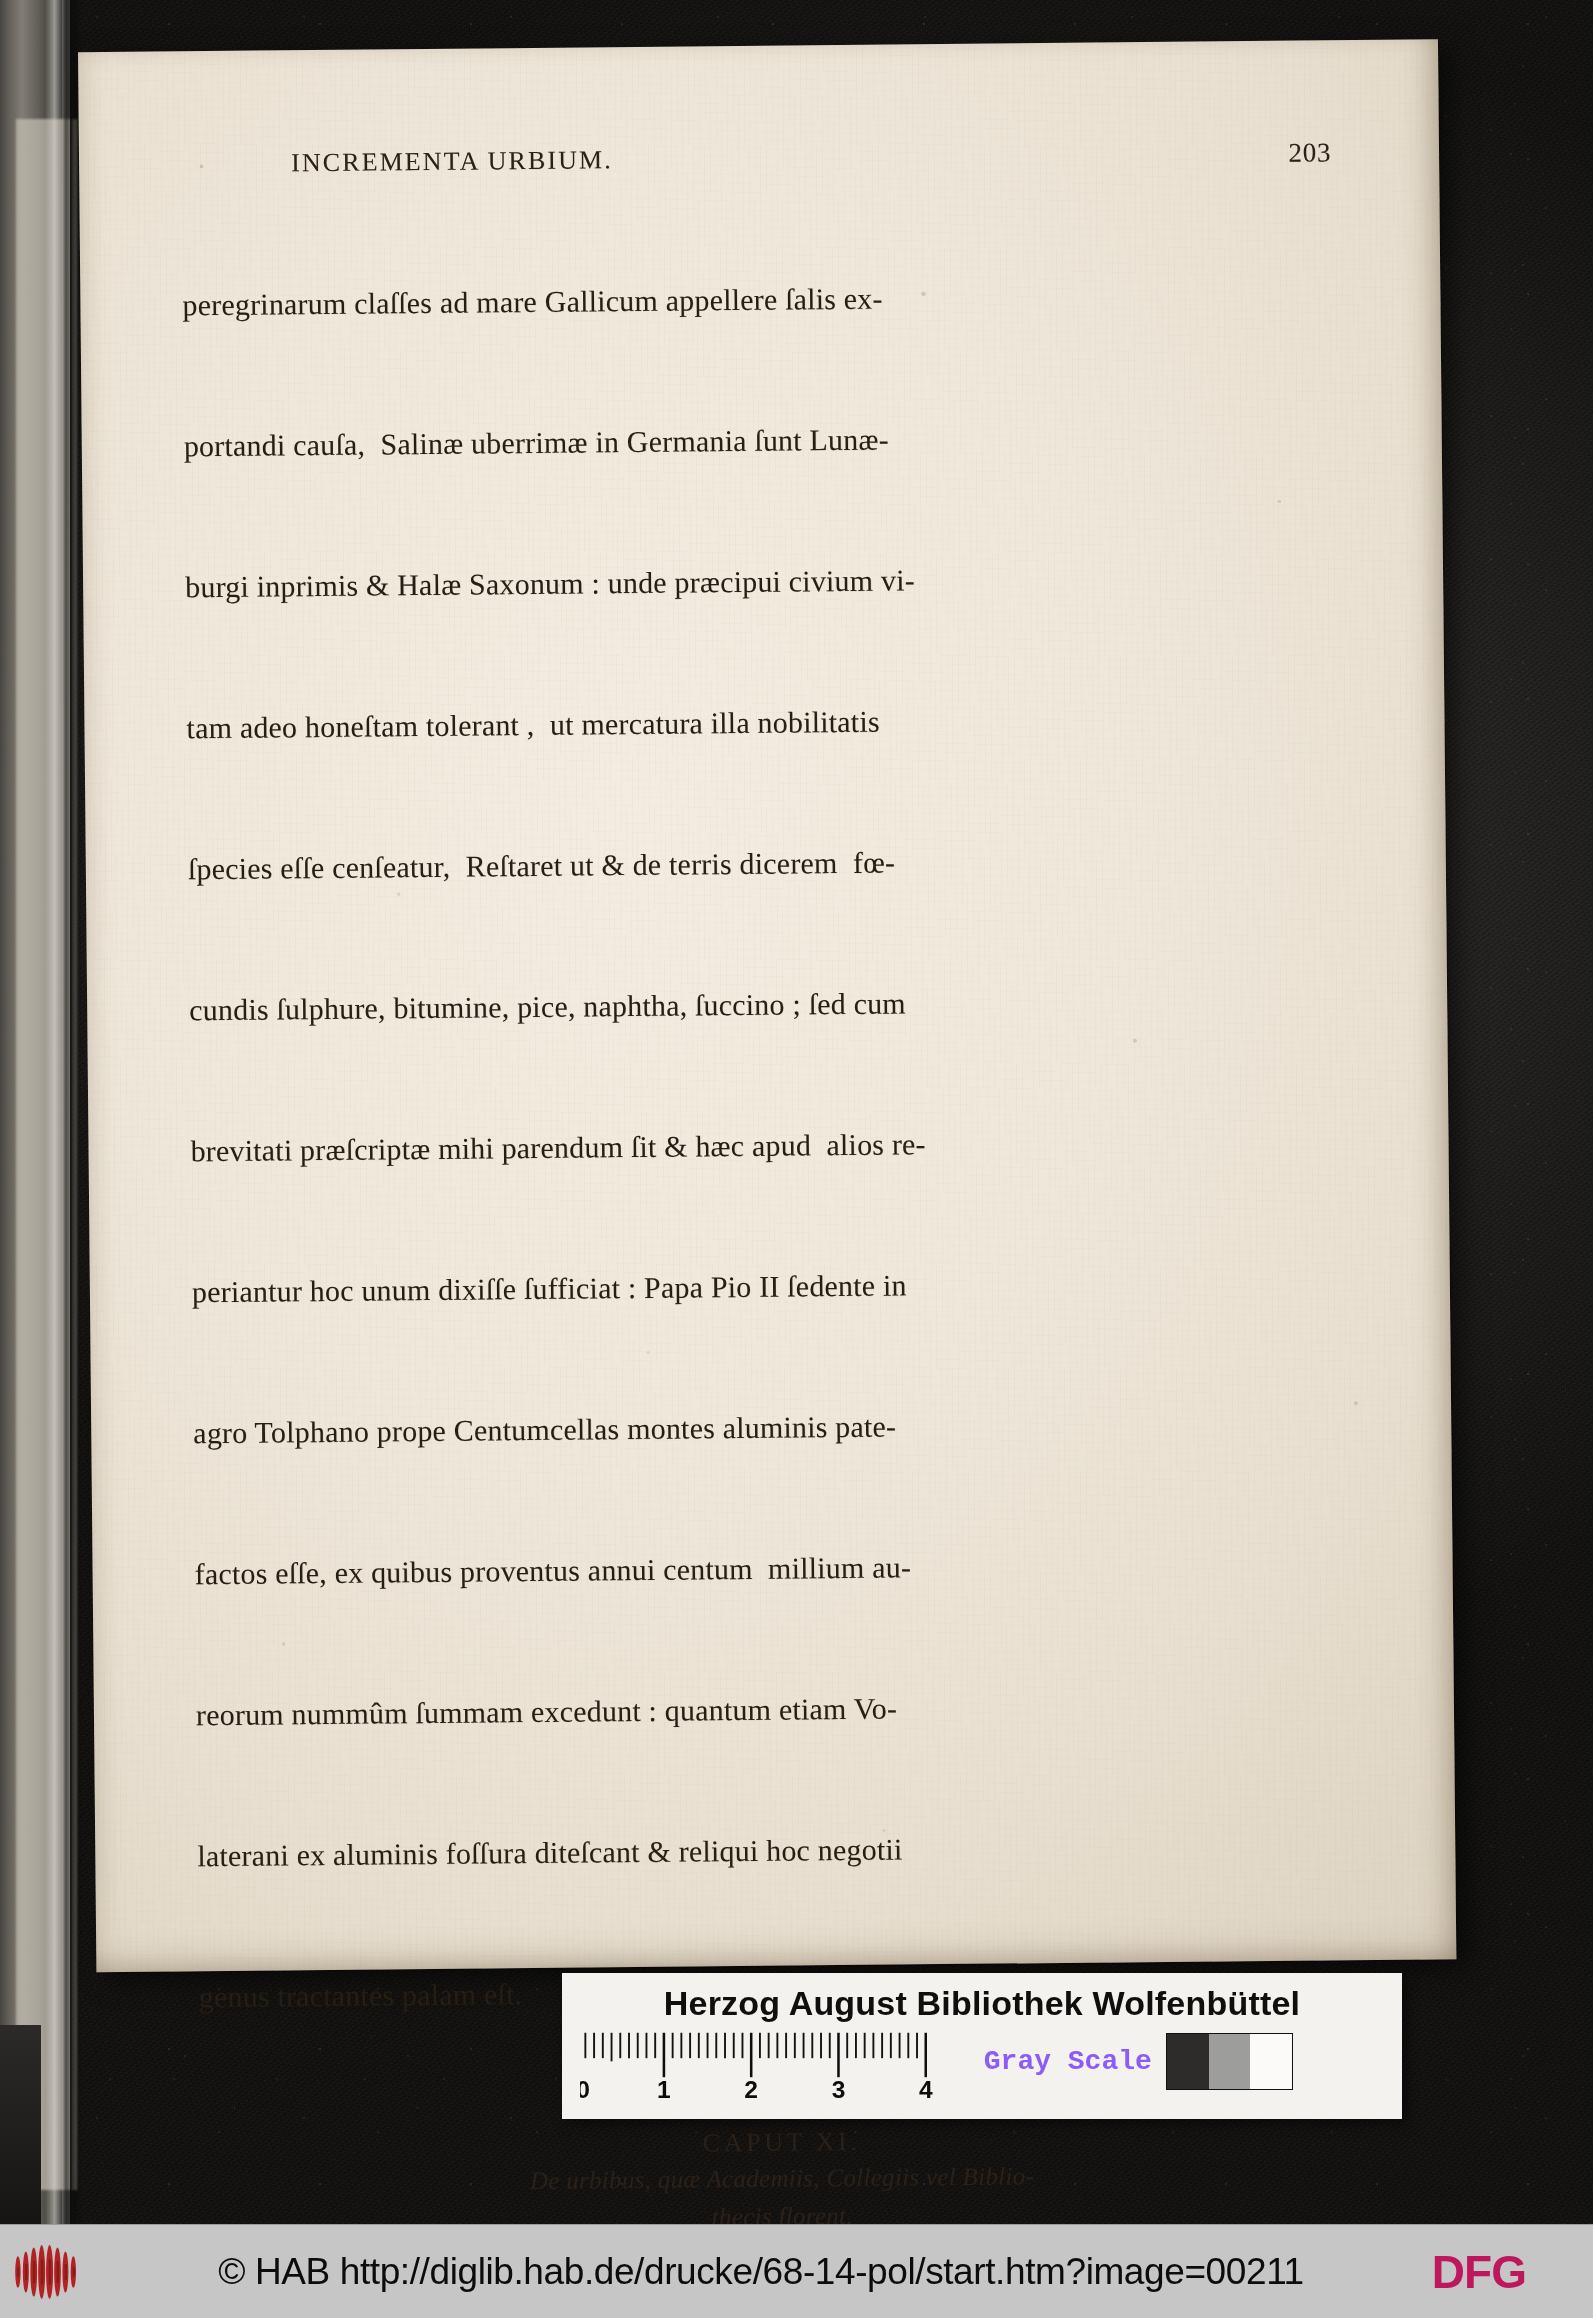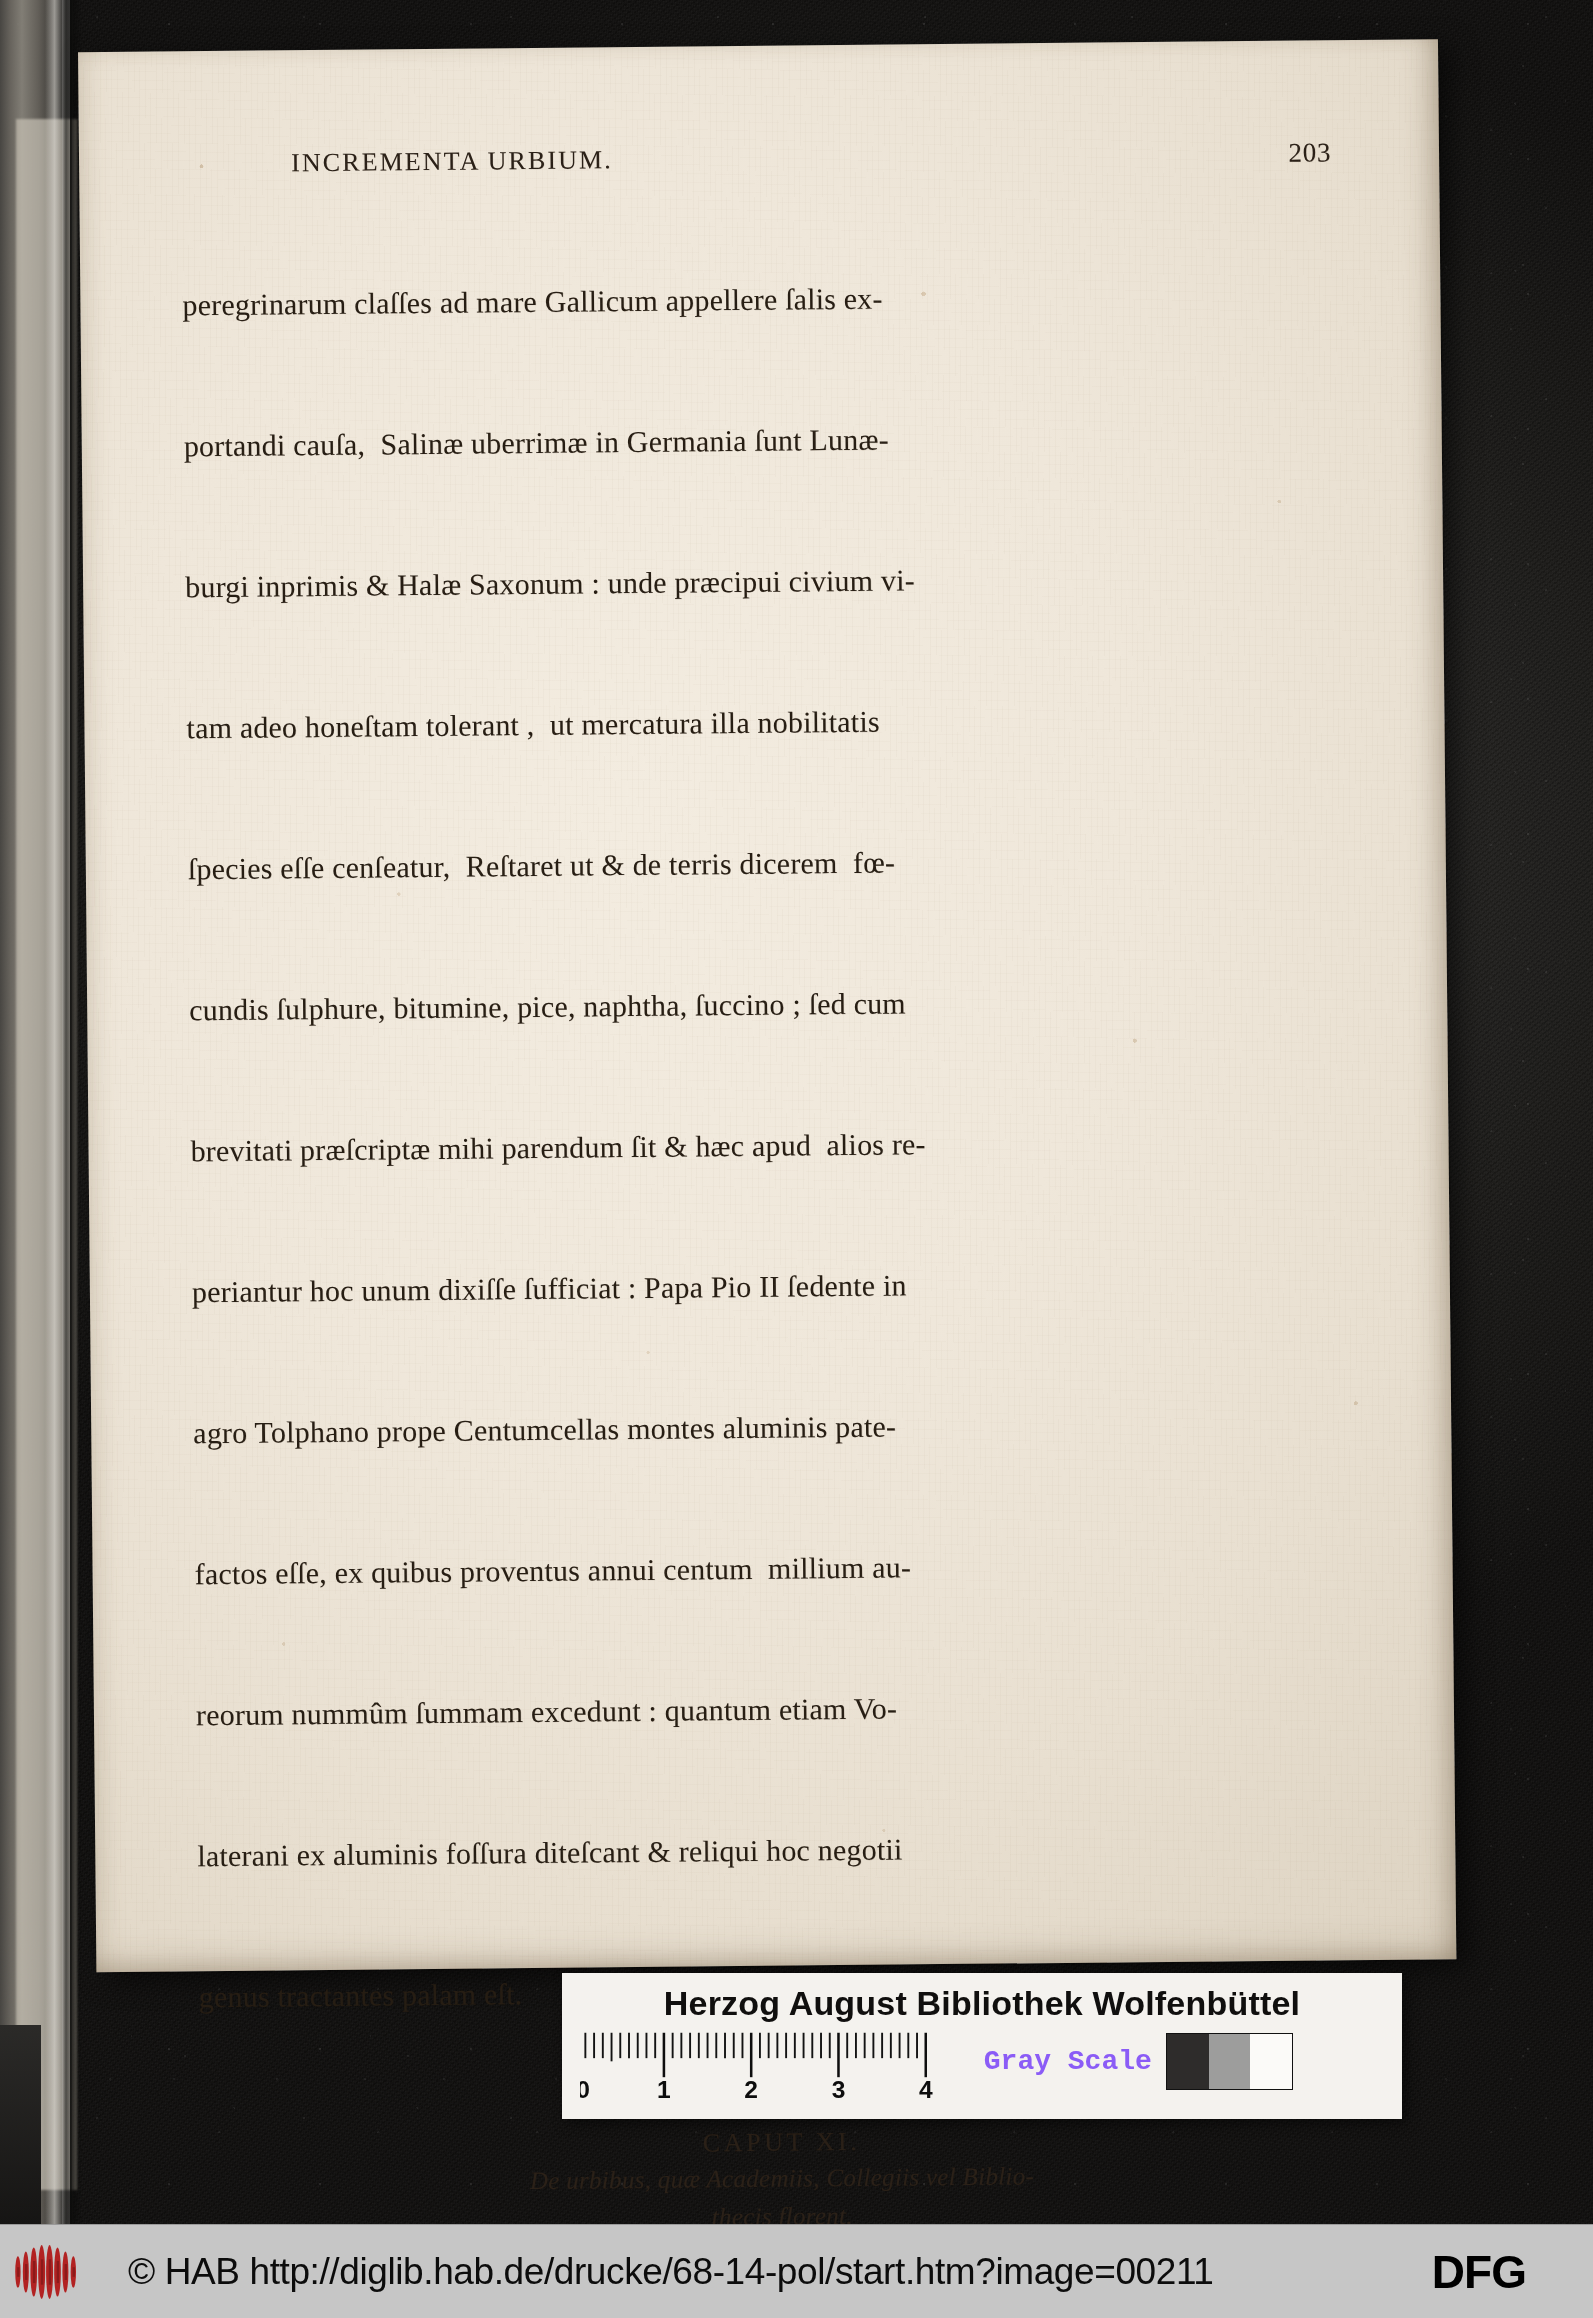--- a/index.html
+++ b/index.html
@@ -250,36 +250,36 @@
     border-top: 1.6px solid #9a9a9a;
   }
   .hab-logo {
     width: 96px; height: 95px;
     display: flex; align-items: center; justify-content: center;
     flex: 0 0 96px;
   }
   .hab-logo svg { display: block; }
   .footer-url {
     flex: 1;
-    text-align: left;
+    text-align: center;
     font-family: "Liberation Sans", sans-serif;
     font-size: 37px;
     color: #0c0c0c;
     letter-spacing: -0.4px;
     white-space: nowrap;
     padding-left: 32px;
   }
   .dfg-logo {
     flex: 0 0 199px;
     text-align: center;
     font-family: "Liberation Sans", sans-serif;
     font-weight: 700;
     font-size: 46px;
     letter-spacing: -0.8px;
-    color: #000000;
+    color: #be185d;
     padding-right: 29px;
   }
 </style>
 </head>
 <body>
 
 <div id="scan">
 
   <div class="felt-noise"></div>
   <div class="felt-speck"></div>

